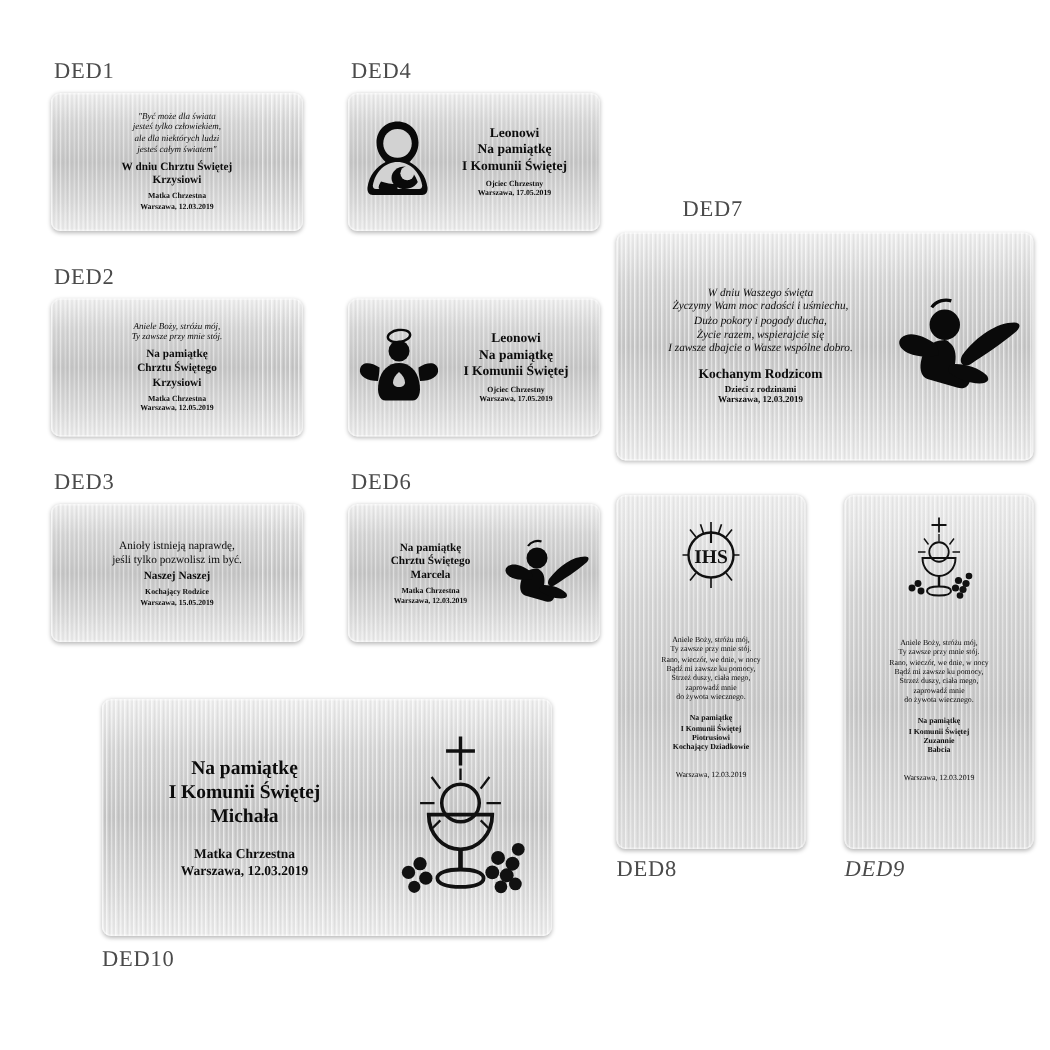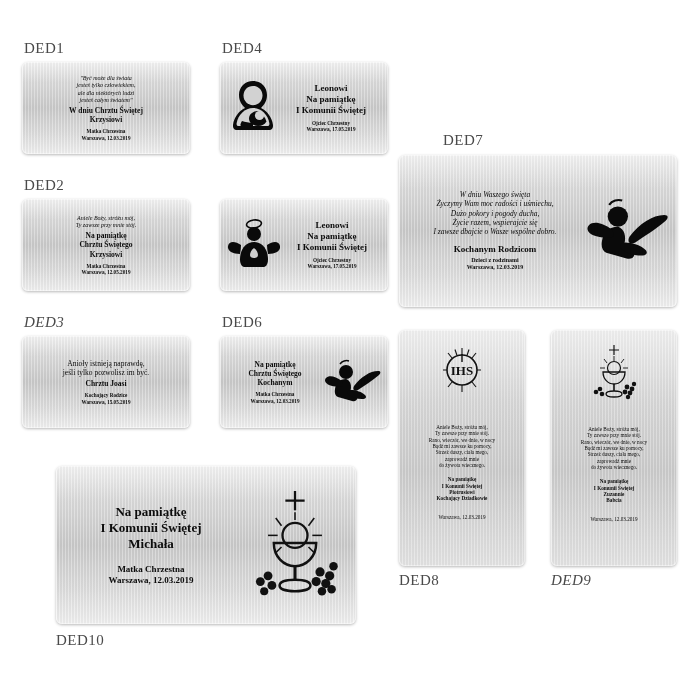--- a/index.html
+++ b/index.html
@@ -4,21 +4,21 @@
 <style>
   html,body{margin:0;padding:0;}
   body{
     width:700px;height:700px;
     background:#ffffff;
     font-family:"Liberation Serif", serif;
     color:#111;
     position:relative;
     overflow:hidden;
   }
-  .stage{position:absolute;left:0;top:0;width:624px;height:700px;}
+  .stage{position:absolute;left:12px;top:0;width:624px;height:700px;}
 
   
   .plaque{
     position:absolute;
     border-radius:6px;
     background:
       repeating-linear-gradient(90deg,
         rgba(255,255,255,0.55) 0px,
         rgba(255,255,255,0.0) 1px,
         rgba(0,0,0,0.05) 2px,
@@ -109,28 +109,28 @@
         <div class="md b">Na pamiątkę</div>
         <div class="md b">Chrztu Świętego</div>
         <div class="md b">Krzysiowi</div>
         <div class="gap"></div>
         <div class="xs b">Matka Chrzestna</div>
         <div class="xs b">Warszawa, 12.05.2019</div>
       </div>
     </div>
   </div>
 
-  <div class="code" style="left:24px;top:314px;font-style:italic;">DED3</div>
+  <div class="code" style="left:24px;top:314px;">DED3</div>
   <div class="plaque" style="left:22px;top:336px;width:168px;height:92px;">
     <div class="inner">
       <div class="txtcol">
         <div class="md">Anioły istnieją naprawdę,</div>
         <div class="md">jeśli tylko pozwolisz im być.</div>
         <div class="gap-s"></div>
-        <div class="md b">Chrztu Joasi</div>
+        <div class="md b">Naszej Naszej</div>
         <div class="gap"></div>
         <div class="xs b">Kochający Rodzice</div>
         <div class="xs b">Warszawa, 15.05.2019</div>
       </div>
     </div>
   </div>
 
   <div class="code" style="left:222px;top:40px;">DED4</div>
   <div class="plaque" style="left:220px;top:62px;width:168px;height:92px;">
     <div class="inner">
@@ -192,21 +192,21 @@
   </div>
 
   <div class="code" style="left:222px;top:314px;">DED6</div>
   <div class="plaque" style="left:220px;top:336px;width:168px;height:92px;">
     <div class="inner">
       <div class="row">
         <div class="col-txt">
           <div class="txtcol">
             <div class="md b">Na pamiątkę</div>
             <div class="md b">Chrztu Świętego</div>
-            <div class="md b">Kochanym</div>
+            <div class="md b">Marcela</div>
             <div class="gap"></div>
             <div class="xs b">Matka Chrzestna</div>
             <div class="xs b">Warszawa, 12.03.2019</div>
           </div>
         </div>
         <div class="col-ico" style="width:58px;">
           <svg class="icon" width="58" height="64" viewBox="0 0 58 64" aria-hidden="true">
             <g fill="#0a0a0a">
               <circle cx="22" cy="22" r="7"></circle>
               <path d="M22 29c-6 0-10 4-11 10-0.7 4 0.5 7 3 8l14 4c3 0.8 5-0.6 5.5-3 0.6-3-1-5-4-6l-3-1c1-4 0.5-8-1.5-10-1-1-2-2-3-2z"></path>

